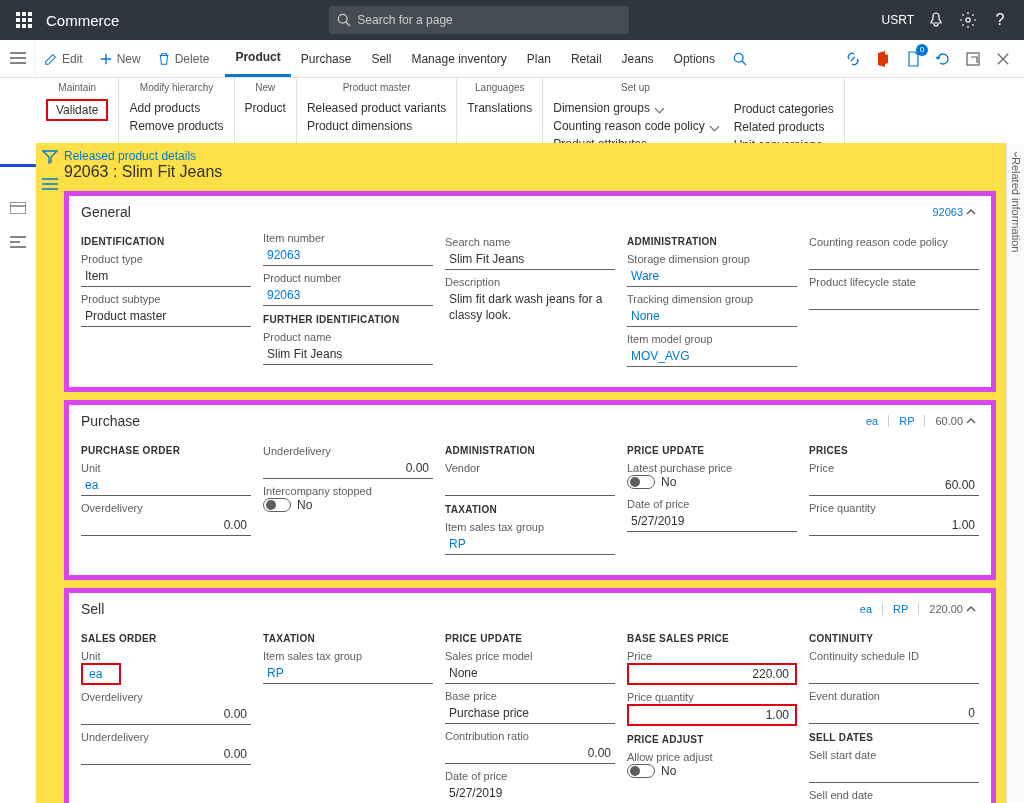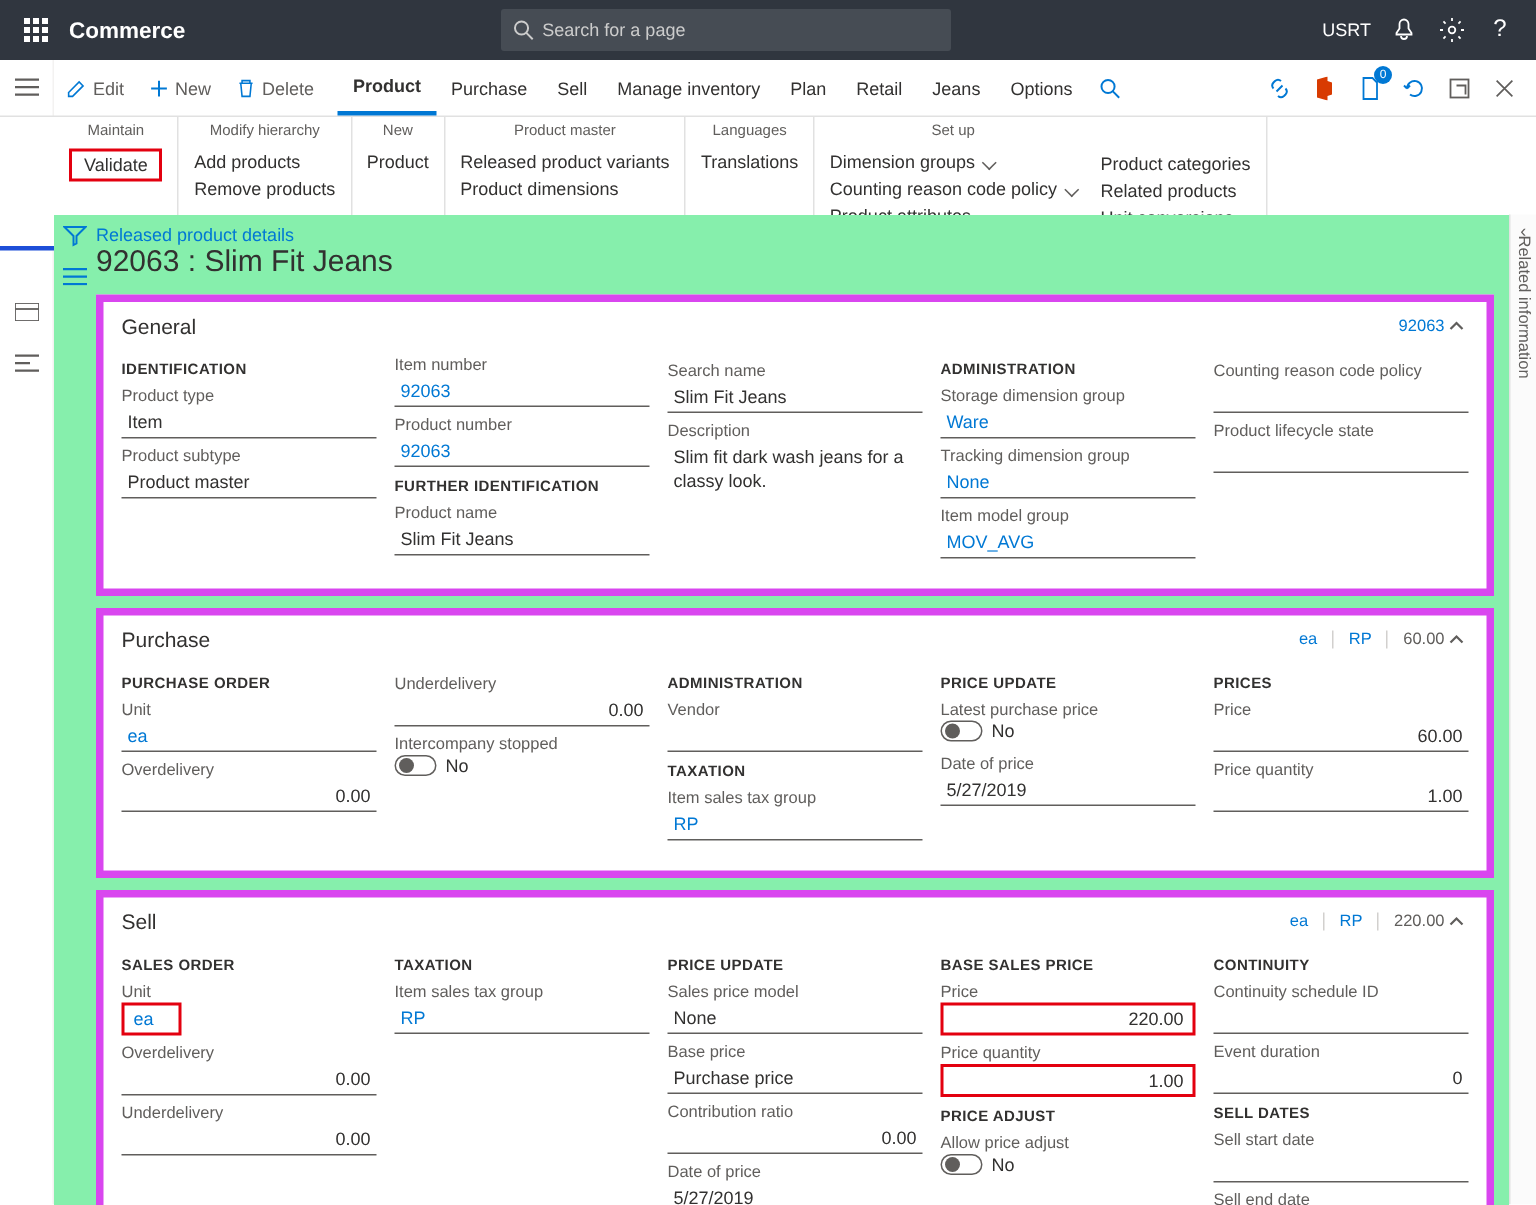--- a/index.html
+++ b/index.html
@@ -2,21 +2,21 @@
 <html><head>
 <meta charset="utf-8">
 <style>
 * { box-sizing: border-box; margin: 0; padding: 0; font-family: "Segoe UI", Arial, sans-serif; }
 body { width: 1024px; height: 803px; background: #fff; font-size: 12px; color: #323130; overflow: hidden; position: relative; }
 a { color: #0078d4; text-decoration: none; }
 
 
 .topbar { height: 40px; background: #30363f; color: #fff; display: flex; align-items: center; padding: 0 8px; }
 .topbar .waffle { width: 32px; height: 32px; display: flex; align-items: center; justify-content: center; }
-.topbar .title { font-weight: 700; font-size: 15px; margin-left: 6px; flex: 0 0 auto; }
+.topbar .title { font-weight: 400; font-size: 15px; margin-left: 6px; flex: 0 0 auto; }
 .topbar .search { margin-left: 210px; flex: 0 0 300px; height: 28px; background: #464c54; border-radius: 2px; display: flex; align-items: center; padding: 0 8px; color: #ccc; }
 .topbar .search svg { margin-right: 6px; }
 .topbar .spacer { flex: 1; }
 .topbar .rbtn { width: 32px; height: 40px; display: flex; align-items: center; justify-content: center; color: #fff; cursor: pointer; }
 
 
 .cmdbar { height: 38px; border-bottom: 1px solid #e1e1e1; display: flex; align-items: center; padding: 0 8px 0 36px; position: relative; }
 .cmdbar .cmd { display: flex; align-items: center; padding: 0 8px; height: 36px; color: #605e5c; cursor: pointer; gap: 4px; }
 .cmdbar .tab { padding: 0 10px; height: 36px; display: flex; align-items: center; color: #323130; cursor: pointer; }
 .cmdbar .tab.active { border-bottom: 3px solid #0078d4; font-weight: 600; }
@@ -32,31 +32,31 @@
 .ribbon .group { border-right: 1px solid #e1e1e1; padding: 4px 10px 10px 10px; min-width: 60px; }
 .ribbon .group:last-child { border-right: none; }
 .ribbon .ghdr { font-size: 10px; color: #605e5c; text-align: center; margin-bottom: 6px; }
 .ribbon .gitem { font-size: 12px; color: #323130; padding: 2px 0; cursor: pointer; white-space: nowrap; display: flex; align-items: center; gap: 4px; }
 .ribbon .gitem.boxed { border: 2px solid #e3000f; padding: 2px 8px; display: inline-block; }
 .ribbon .gitem.gray { color: #a19f9d; }
 .ribbon .chev { transform: rotate(45deg); border: solid #605e5c; border-width: 0 1px 1px 0; padding: 3px; display: inline-block; margin-left: 2px; }
 .ribbon .collapse-chev { position: absolute; right: 10px; bottom: 4px; cursor: pointer; color: #605e5c; }
 
 
-.workspace { position: absolute; left: 36px; right: 18px; top: 143px; bottom: 0; overflow: auto; background: #86efac; }
+.workspace { position: absolute; left: 36px; right: 18px; top: 143px; bottom: 0; overflow: auto; background: #fde047; }
 .rightbar { position: absolute; right: 0; top: 143px; width: 18px; bottom: 0; background: #fbfbfb; border-left: 1px solid #e1e1e1; display: flex; align-items: flex-start; justify-content: center; padding-top: 14px; color: #605e5c; font-size: 11px; }
 .rightbar span { writing-mode: vertical-rl; cursor: pointer; }
 .rightbar .chevl { position: absolute; top: 4px; font-size: 12px; }
 
 .leftgutter { width: 28px; padding: 6px 0; display: flex; flex-direction: column; align-items: center; gap: 10px; }
 .workwrap { display: flex; }
 .maincol { flex: 1; padding: 6px 10px 40px 0; }
 
 .crumb { color: #0078d4; font-size: 12px; margin: 6px 0 2px 0; }
-.pagetitle { font-size: 20px; margin-bottom: 10px; }
+.pagetitle { font-size: 16px; margin-bottom: 10px; }
 
 .card { background: #fff; border: 5px solid #d946ef; margin-bottom: 8px; }
 .cardhdr { padding: 8px 12px; font-size: 14px; display: flex; align-items: center; cursor: pointer; }
 .cardhdr .hfill { flex: 1; }
 .cardhdr .hright { font-size: 11px; color: #0078d4; display: flex; gap: 8px; align-items: center; }
 .cardhdr .badge { color: #605e5c; }
 .cardhdr .caret { width: 16px; height: 16px; display: flex; align-items: center; justify-content: center; color: #605e5c; }
 .cardbody { padding: 0 12px 14px 12px; display: flex; gap: 12px; }
 .col { flex: 1; min-width: 0; }
 .sectlbl { font-size: 10px; font-weight: 600; color: #323130; letter-spacing: 0.3px; margin: 8px 0 6px 0; }

